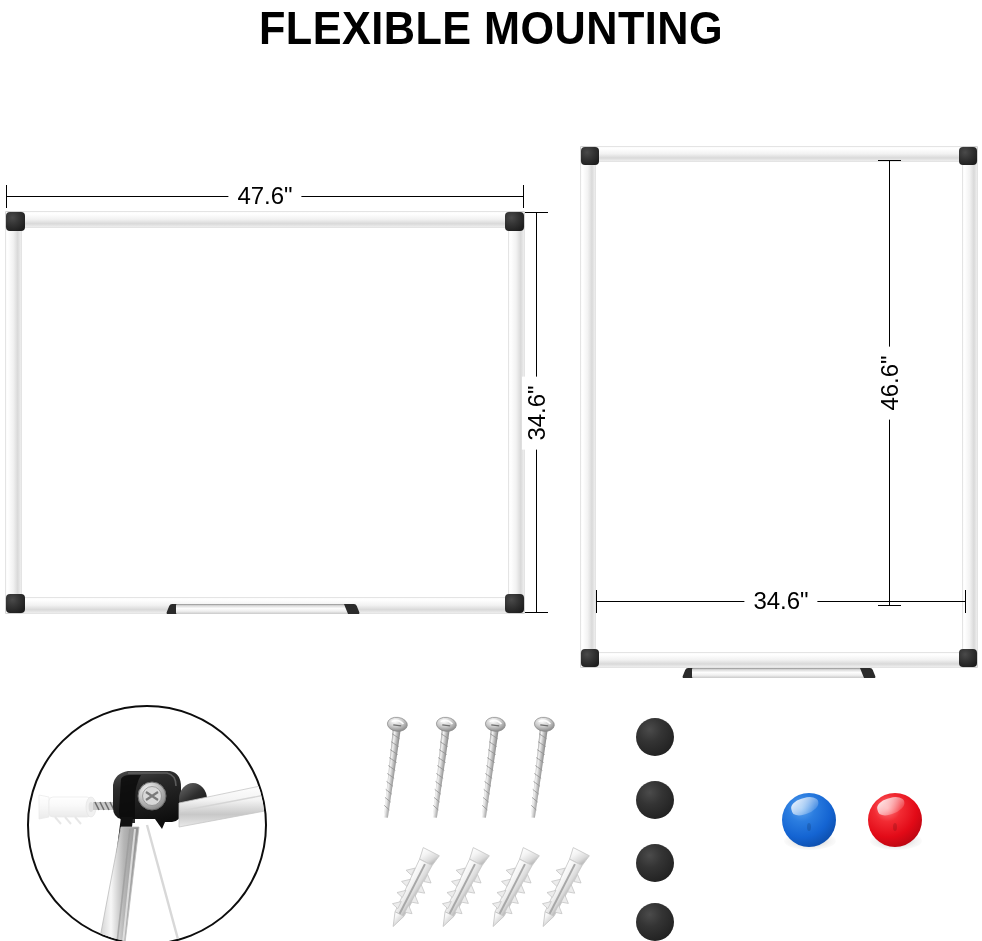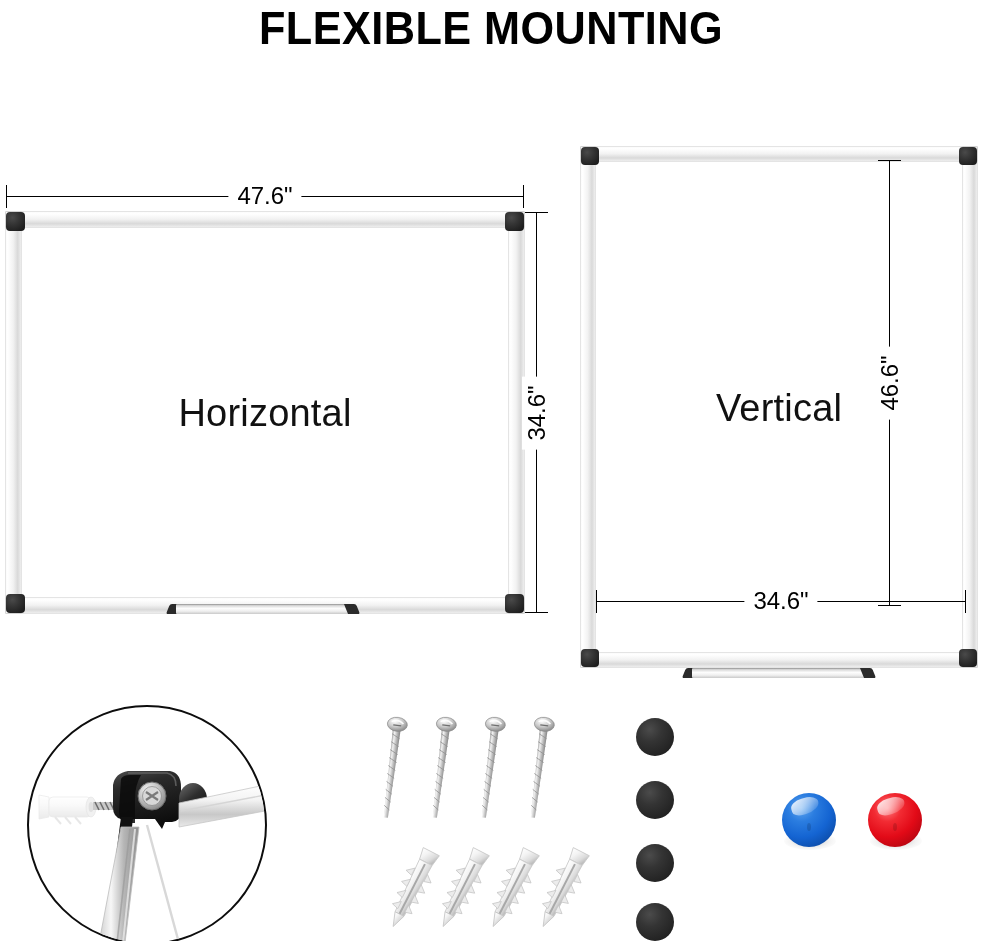--- a/index.html
+++ b/index.html
@@ -235,21 +235,20 @@
   <div class="frame-bar" style="left:0; top:0; width:518px; height:15px;"></div>
   <div class="frame-bar" style="left:0; bottom:0; width:518px; height:15px;"></div>
   <div class="frame-bar vert" style="left:0; top:0; width:15px; height:401px;"></div>
   <div class="frame-bar vert" style="right:0; top:0; width:15px; height:401px;"></div>
 
   <div class="corner-cap" style="left:0; top:0; width:19px; height:19px;"></div>
   <div class="corner-cap" style="right:0; top:0; width:19px; height:19px;"></div>
   <div class="corner-cap" style="left:0; bottom:0; width:19px; height:19px;"></div>
   <div class="corner-cap" style="right:0; bottom:0; width:19px; height:19px;"></div>
 
-  <div class="board-label" style="left:0; top:180px; width:518px; text-align:center;">Horizontal</div>
 </div>
 
 <div class="pen-tray" style="left:168px; top:604px; width:190px; height:10px;">
   <div class="tray-end l"></div>
   <div class="tray-body"></div>
   <div class="tray-end r"></div>
 </div>
 
 <div class="board" style="left:581px; top:147px; width:396px; height:520px;">
   <div class="board-surface" style="left:13px; top:13px; width:370px; height:494px;"></div>
@@ -257,21 +256,20 @@
   <div class="frame-bar" style="left:0; top:0; width:396px; height:14px;"></div>
   <div class="frame-bar" style="left:0; bottom:0; width:396px; height:14px;"></div>
   <div class="frame-bar vert" style="left:0; top:0; width:14px; height:520px;"></div>
   <div class="frame-bar vert" style="right:0; top:0; width:14px; height:520px;"></div>
 
   <div class="corner-cap" style="left:0; top:0; width:18px; height:18px;"></div>
   <div class="corner-cap" style="right:0; top:0; width:18px; height:18px;"></div>
   <div class="corner-cap" style="left:0; bottom:0; width:18px; height:18px;"></div>
   <div class="corner-cap" style="right:0; bottom:0; width:18px; height:18px;"></div>
 
-  <div class="board-label" style="left:0; top:240px; width:396px; text-align:center;">Vertical</div>
 </div>
 
 <div class="dim-v" style="left:889px; top:160px; height:446px;">
   <div class="line"></div>
   <div class="tick t"></div>
   <div class="tick b"></div>
   <div class="dim-label">46.6"</div>
 </div>
 
 <div class="dim-h" style="left:596px; top:601px; width:370px;">

